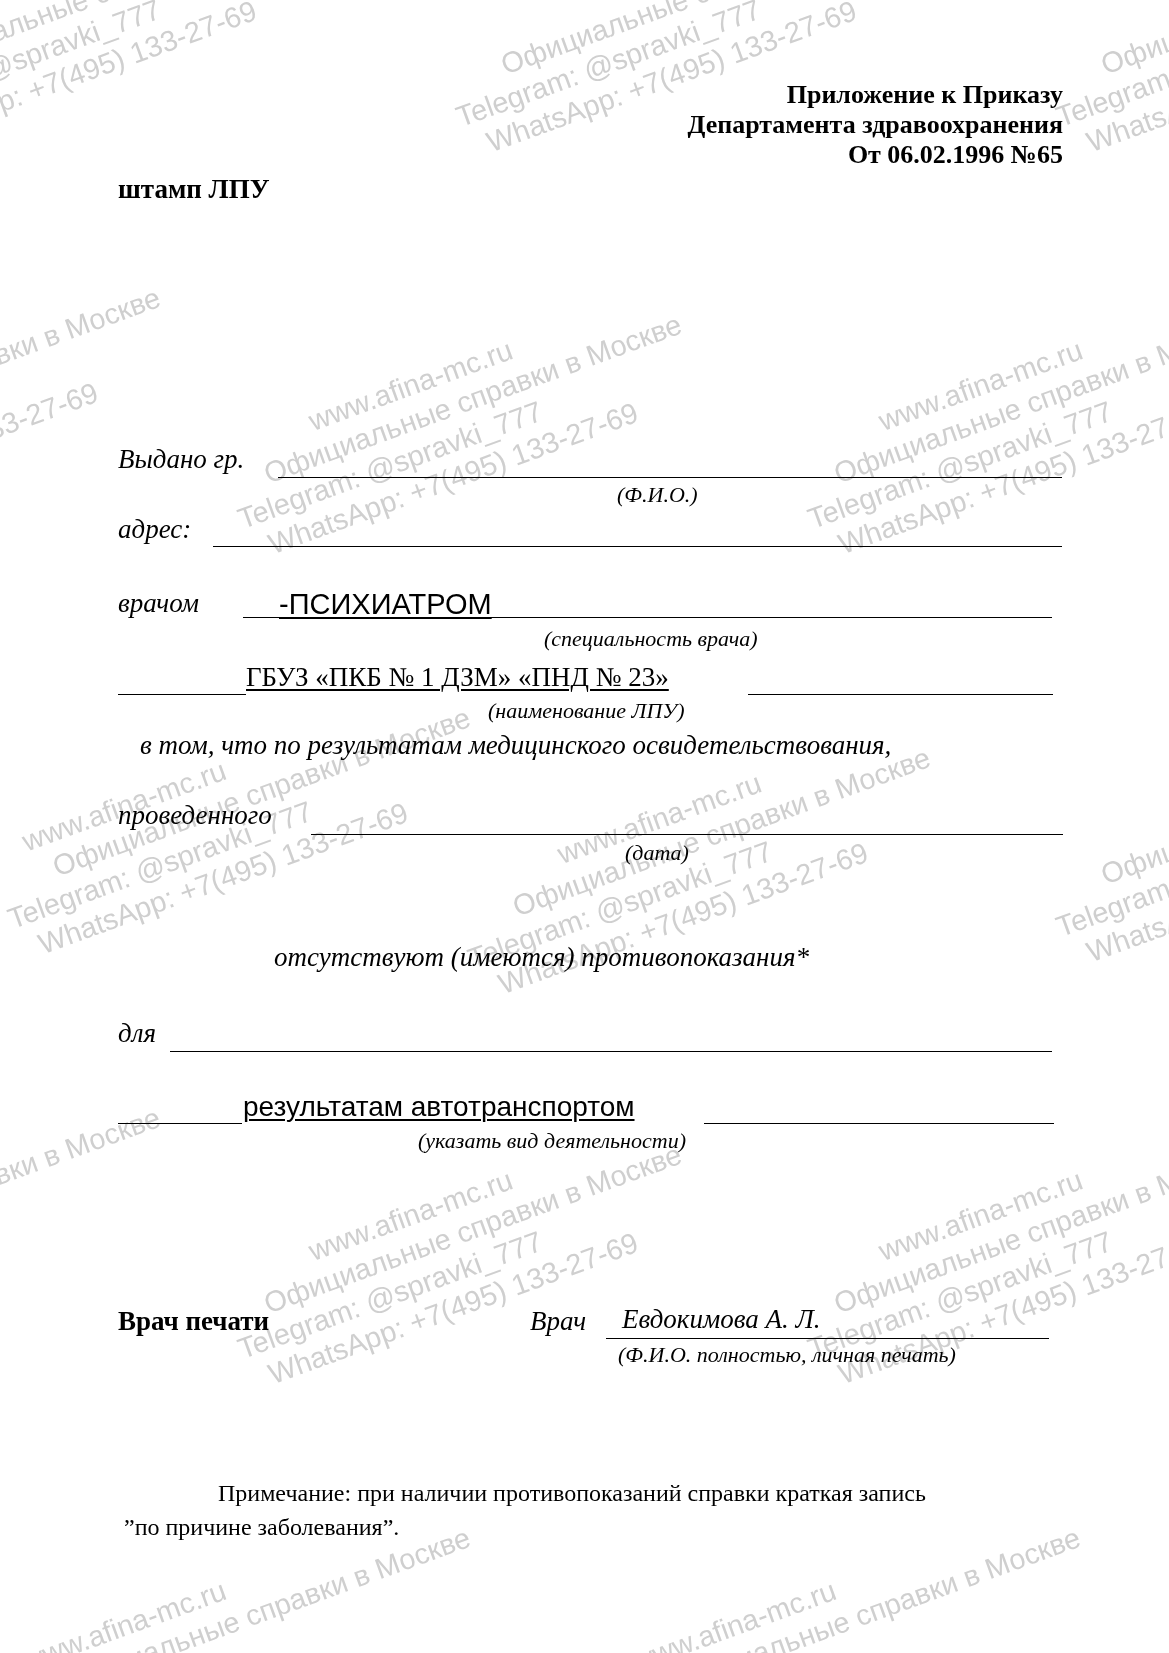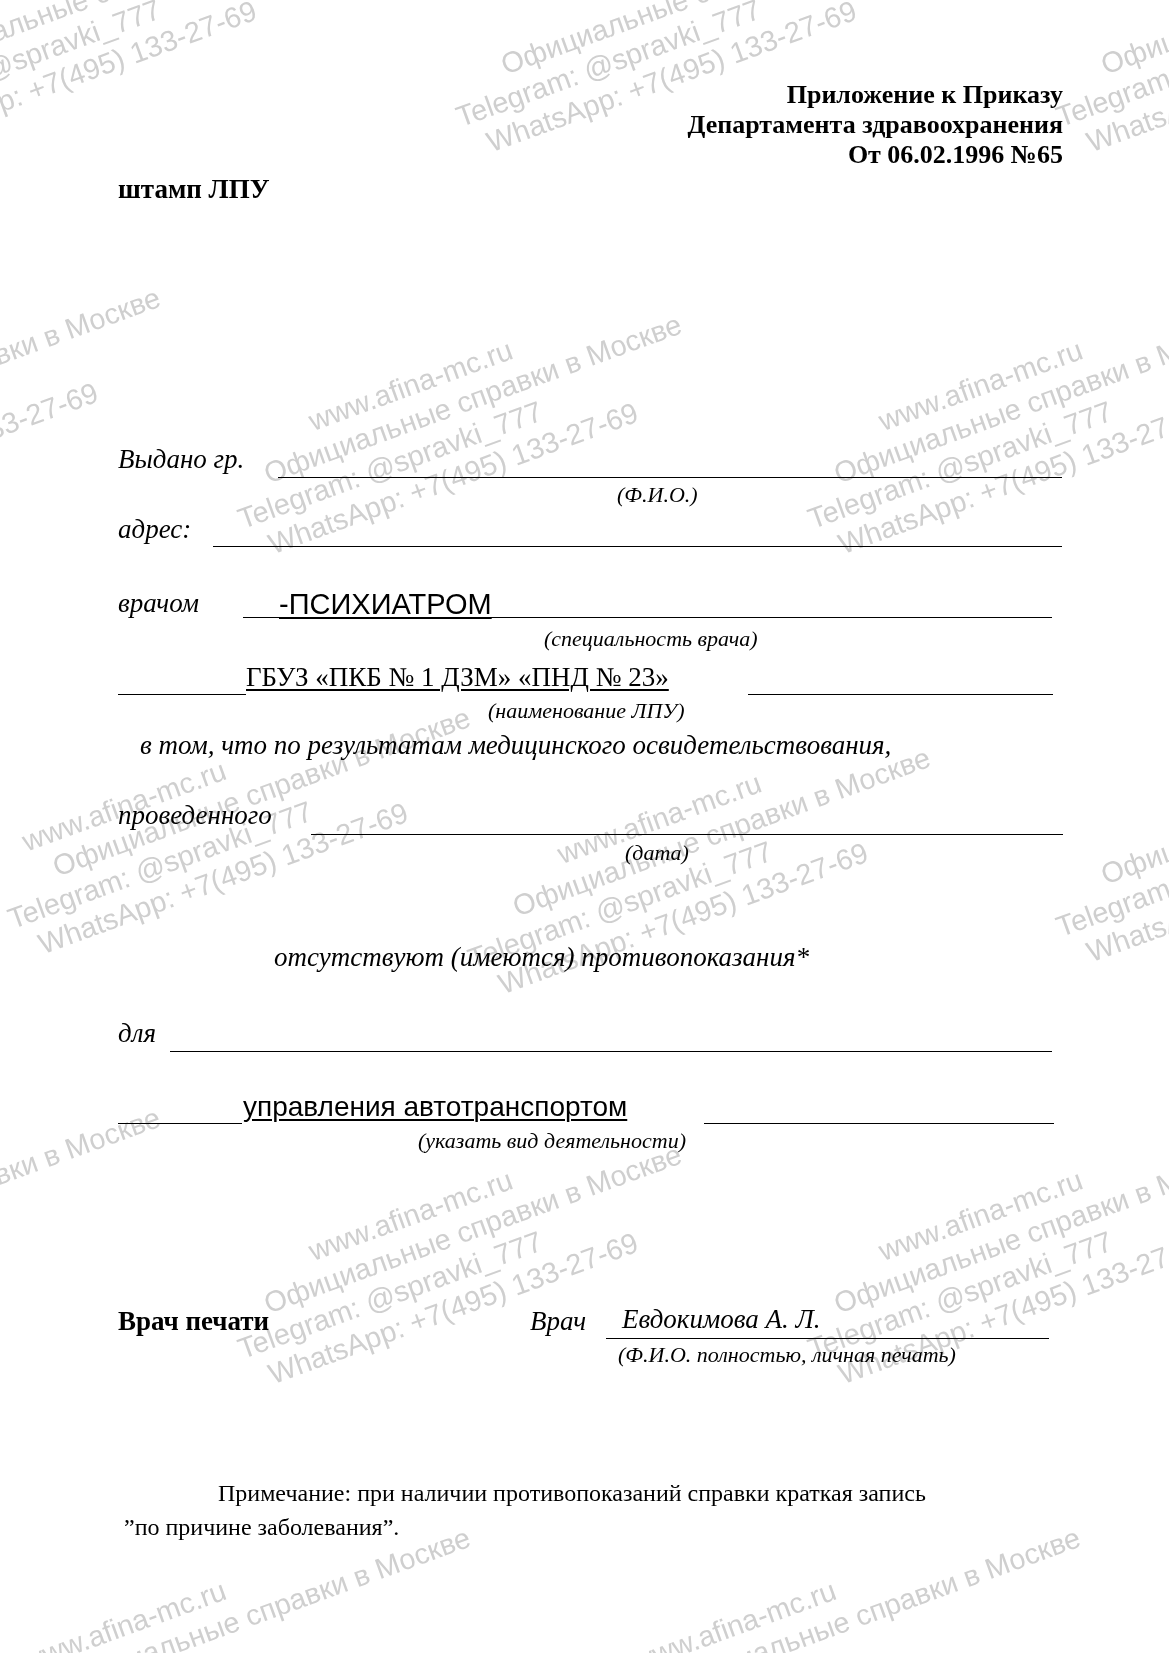--- a/index.html
+++ b/index.html
@@ -172,21 +172,21 @@
   <div class="abs cap" style="left:625px; top:840px;">(дата)</div>
 
   <div class="abs lbl" style="left:274px; top:942px;">отсутствуют (имеются) противопоказания*</div>
 
   <div class="abs lbl" style="left:118px; top:1018px;">для</div>
   <div class="abs lbl" style="left:180px; top:1014px;"></div>
   <div class="line" style="left:170px; width:882px; top:1051px;"></div>
 
   <div class="line" style="left:118px; width:124px; top:1123px;"></div>
   <div class="abs" style="left:243px; top:1091px; font-size:28px; font-family:'Liberation Sans','DejaVu Sans',sans-serif;">
-    <span class="filled">управления  автотранспортом</span>
+    <span class="filled">результатам  автотранспортом</span>
   </div>
   <div class="line" style="left:704px; width:350px; top:1123px;"></div>
   <div class="abs cap" style="left:418px; top:1128px;">(указать вид деятельности)</div>
 
   <div class="abs it bd" style="left:118px; top:1306px; font-size:27px;">Врач печати</div>
   <div class="abs lbl" style="left:530px; top:1306px;">Врач</div>
   <div class="line" style="left:606px; width:443px; top:1338px;"></div>
   <div class="abs lbl" style="left:622px; top:1304px;">Евдокимова А. Л.</div>
   <div class="abs cap" style="left:618px; top:1342px;">(Ф.И.О. полностью, личная печать)</div>
 

